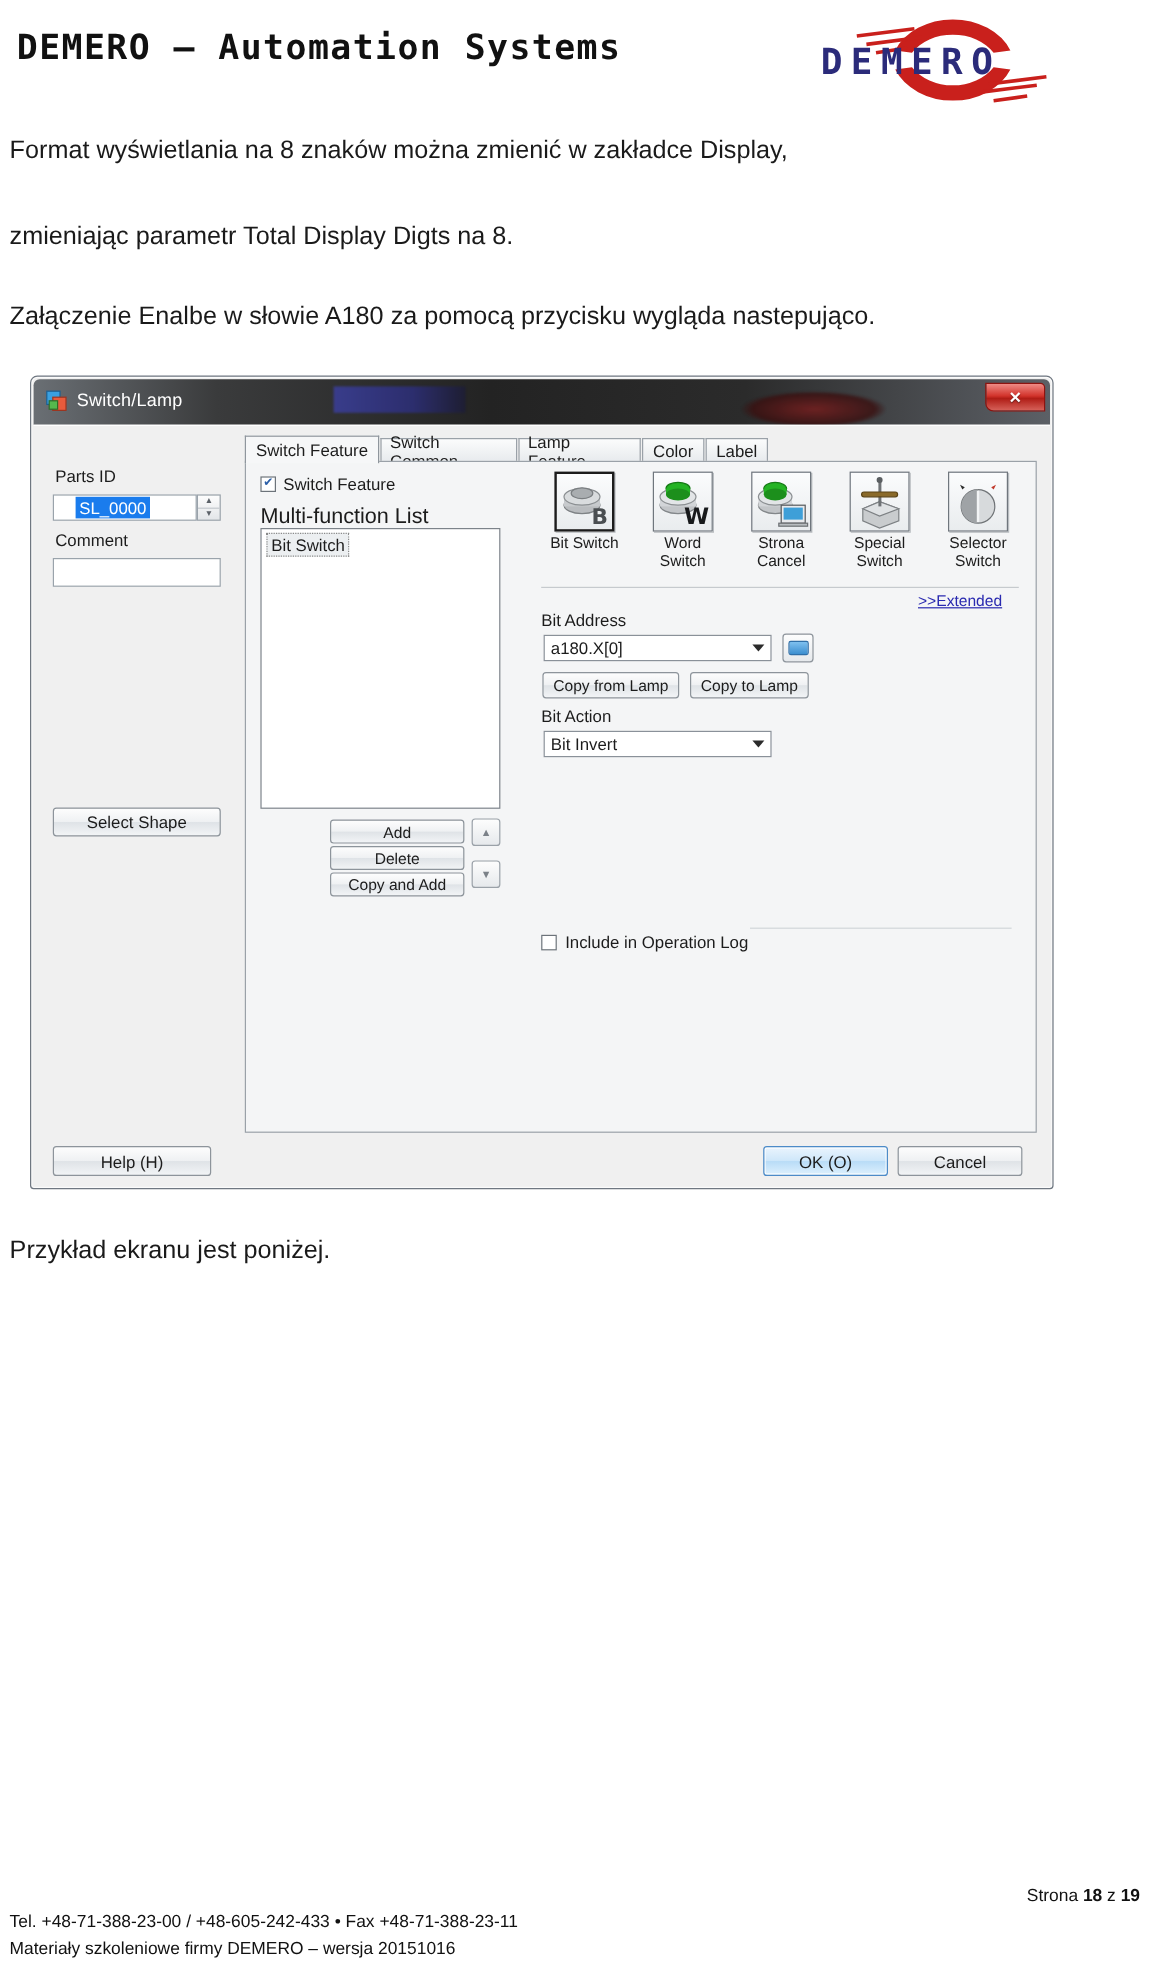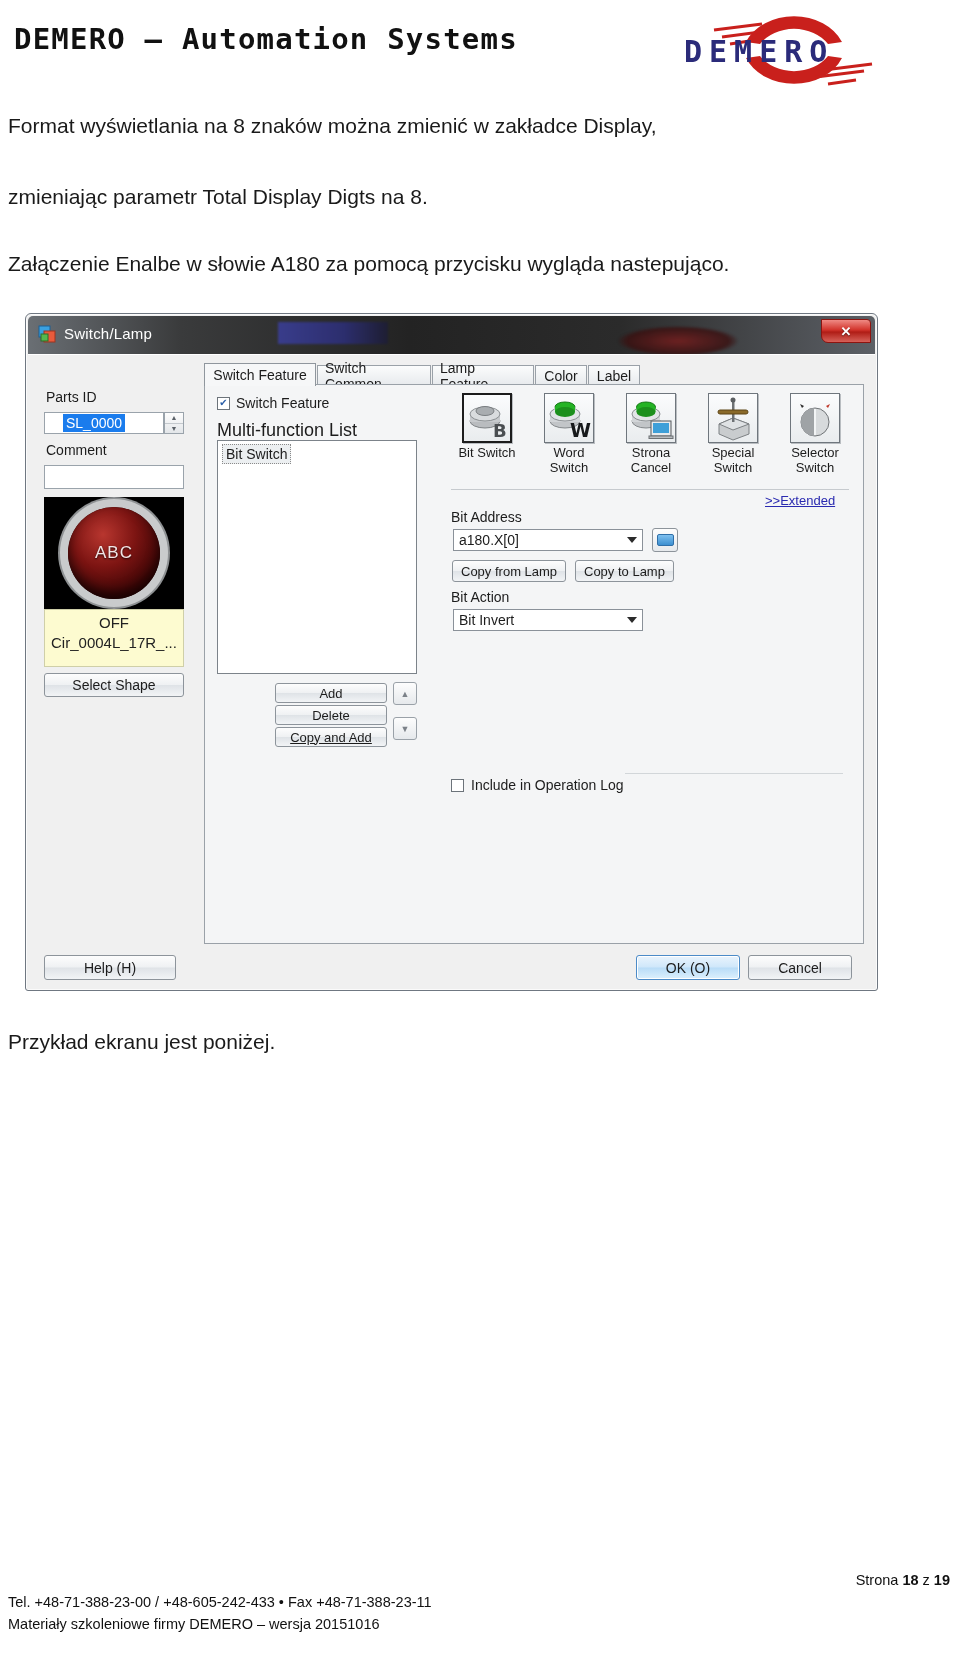--- a/index.html
+++ b/index.html
@@ -199,21 +199,21 @@
 
   .list-btn{
     position:absolute; width:112px; height:20px;
     border:1px solid #8d949b; border-radius:3px;
     background:linear-gradient(180deg,#fdfdfd 0%, #eff1f3 48%, #dfe3e7 52%, #f2f4f6 100%);
     font-size:13px; color:#1c1c1c;
     display:flex; align-items:center; justify-content:center;
   }
   .bAdd{ left:70px; top:298px; }
   .bDel{ left:70px; top:320px; }
-  .bCpy{ left:70px; top:342px;text-decoration:underline; }
+  .bCpy{ left:70px; top:342px; }
 
   .arrow-btn{
     position:absolute; left:188px; width:24px; height:23px;
     border:1px solid #9aa1a8; border-radius:3px;
     background:linear-gradient(180deg,#fdfdfd,#e6e9ec);
     display:flex; align-items:center; justify-content:center;
     font-size:9px; color:#7b8188;
   }
   .aUp{ top:297px; }
   .aDn{ top:332px; }
@@ -378,30 +378,21 @@
         <span class="sel">SL_0000</span>
       </div>
       <div class="spin">
         <div>▲</div>
         <div>▼</div>
       </div>
 
       <div class="lbl comment-label">Comment</div>
       <div class="comment-input"></div>
 
-      <div class="preview">
-        <div class="btn-round">
-          <span>ABC</span>
-        </div>
-      </div>
-
-      <div class="state-box">
-        <span class="s1">OFF</span>
-        <span class="s2">Cir_0004L_17R_...</span>
-      </div>
+
 
       <div class="select-shape">Select Shape</div>
     </div>
 
     <div class="help-btn">Help (H)</div>
 
     <div class="tabstrip">
       <div class="tab active" style="left:0px;width:112px;">Switch Feature</div>
       <div class="tab" style="left:113px;width:114px;">Switch Common</div>
       <div class="tab" style="left:228px;width:102px;">Lamp Feature</div>

